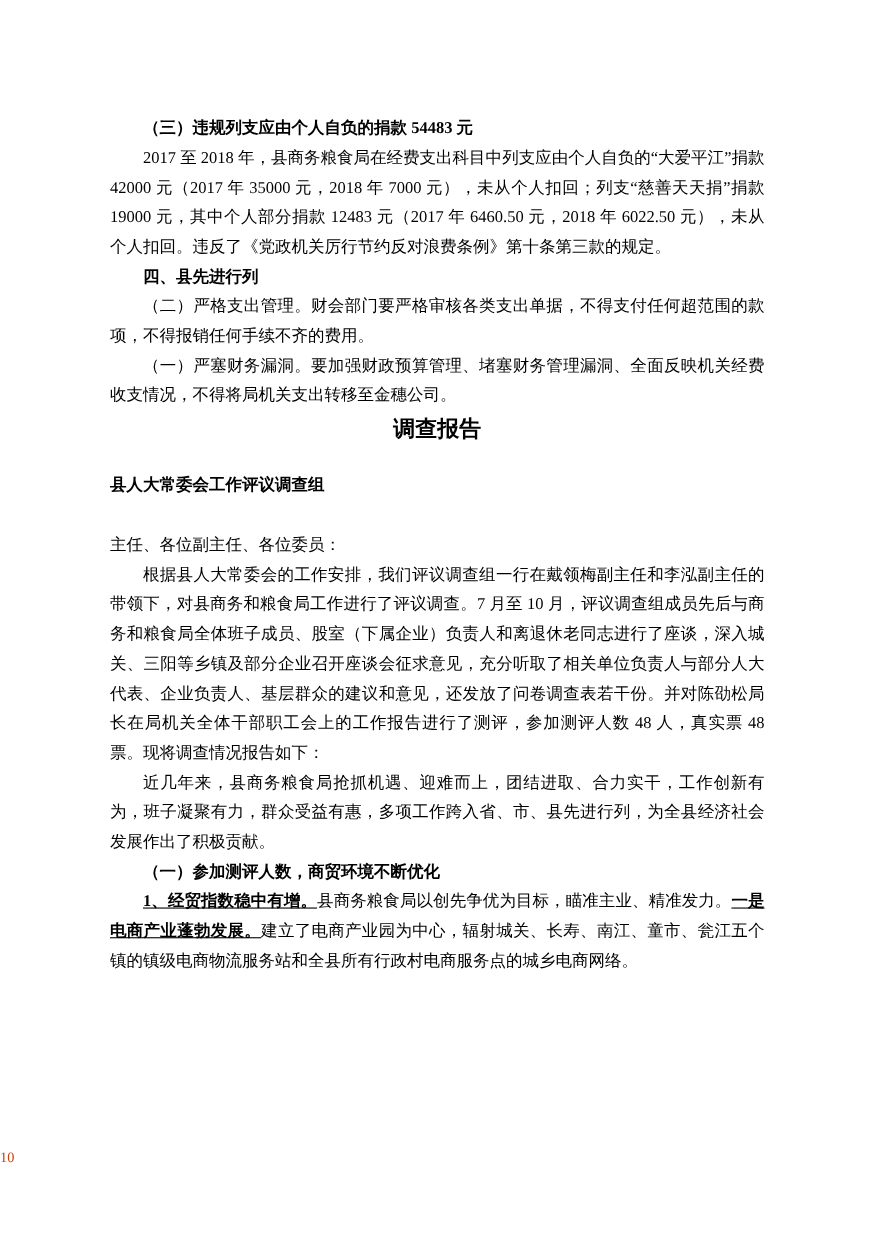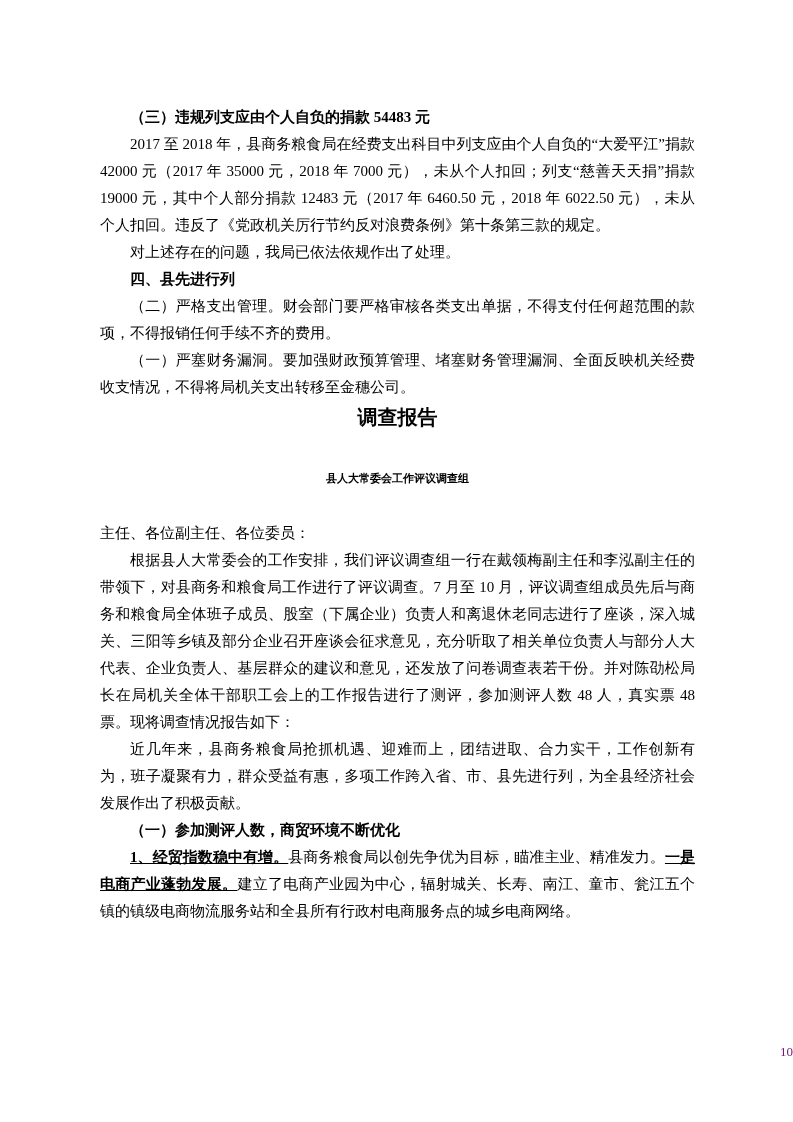--- a/index.html
+++ b/index.html
@@ -36,50 +36,49 @@
     margin-top: 20px;
     font-family: "Liberation Sans", "DejaVu Sans", sans-serif;
     font-weight: bold;
     font-size: 20px;
     line-height: 32px;
     text-align: center;
     text-indent: 0;
   }
   .report-title-line2 { margin-top: 0; }
   .report-author {
-    margin-top: 32px;
+    margin-top: 22px;
     font-weight: bold;
-    font-size: 11px;
-    text-align: center;
+    font-size: 15px;
+    text-align: left;
     text-indent: 0;
   }
   .salutation {
     margin-top: 28px;
     text-indent: 0;
   }
   .page-number {
     position: absolute;
     bottom: 62px;
     left: 0;
     width: 100%;
-    text-align: right;
+    text-align: left;
     font-size: 13px;
     font-family: "Liberation Serif", "DejaVu Serif", serif;
-    color: #701a75;
+    color: #c2410c;
   }
 </style>
 </head>
 <body>
 
 <div class="page">
   <div class="content">
 
     <p class="bold indent">（三）违规列支应由个人自负的捐款 54483 元</p>
     <p class="indent">2017 至 2018 年，县商务粮食局在经费支出科目中列支应由个人自负的“大爱平江”捐款 42000 元（2017 年 35000 元，2018 年 7000 元），未从个人扣回；列支“慈善天天捐”捐款 19000 元，其中个人部分捐款 12483 元（2017 年 6460.50 元，2018 年 6022.50 元），未从个人扣回。违反了《党政机关厉行节约反对浪费条例》第十条第三款的规定。</p>
-    <p class="indent">对上述存在的问题，我局已依法依规作出了处理。</p>
     <p class="bold indent">四、县先进行列</p>
     <p class="indent">（二）严格支出管理。财会部门要严格审核各类支出单据，不得支付任何超范围的款项，不得报销任何手续不齐的费用。</p>
     <p class="indent">（一）严塞财务漏洞。要加强财政预算管理、堵塞财务管理漏洞、全面反映机关经费收支情况，不得将局机关支出转移至金穗公司。</p>
 
     <p class="report-title report-title-line2">调查报告</p>
 
     <p class="report-author">县人大常委会工作评议调查组</p>
 
     <p class="salutation">主任、各位副主任、各位委员：</p>
     <p class="indent">根据县人大常委会的工作安排，我们评议调查组一行在戴领梅副主任和李泓副主任的带领下，对县商务和粮食局工作进行了评议调查。7 月至 10 月，评议调查组成员先后与商务和粮食局全体班子成员、股室（下属企业）负责人和离退休老同志进行了座谈，深入城关、三阳等乡镇及部分企业召开座谈会征求意见，充分听取了相关单位负责人与部分人大代表、企业负责人、基层群众的建议和意见，还发放了问卷调查表若干份。并对陈劭松局长在局机关全体干部职工会上的工作报告进行了测评，参加测评人数 48 人，真实票 48 票。现将调查情况报告如下：</p>

